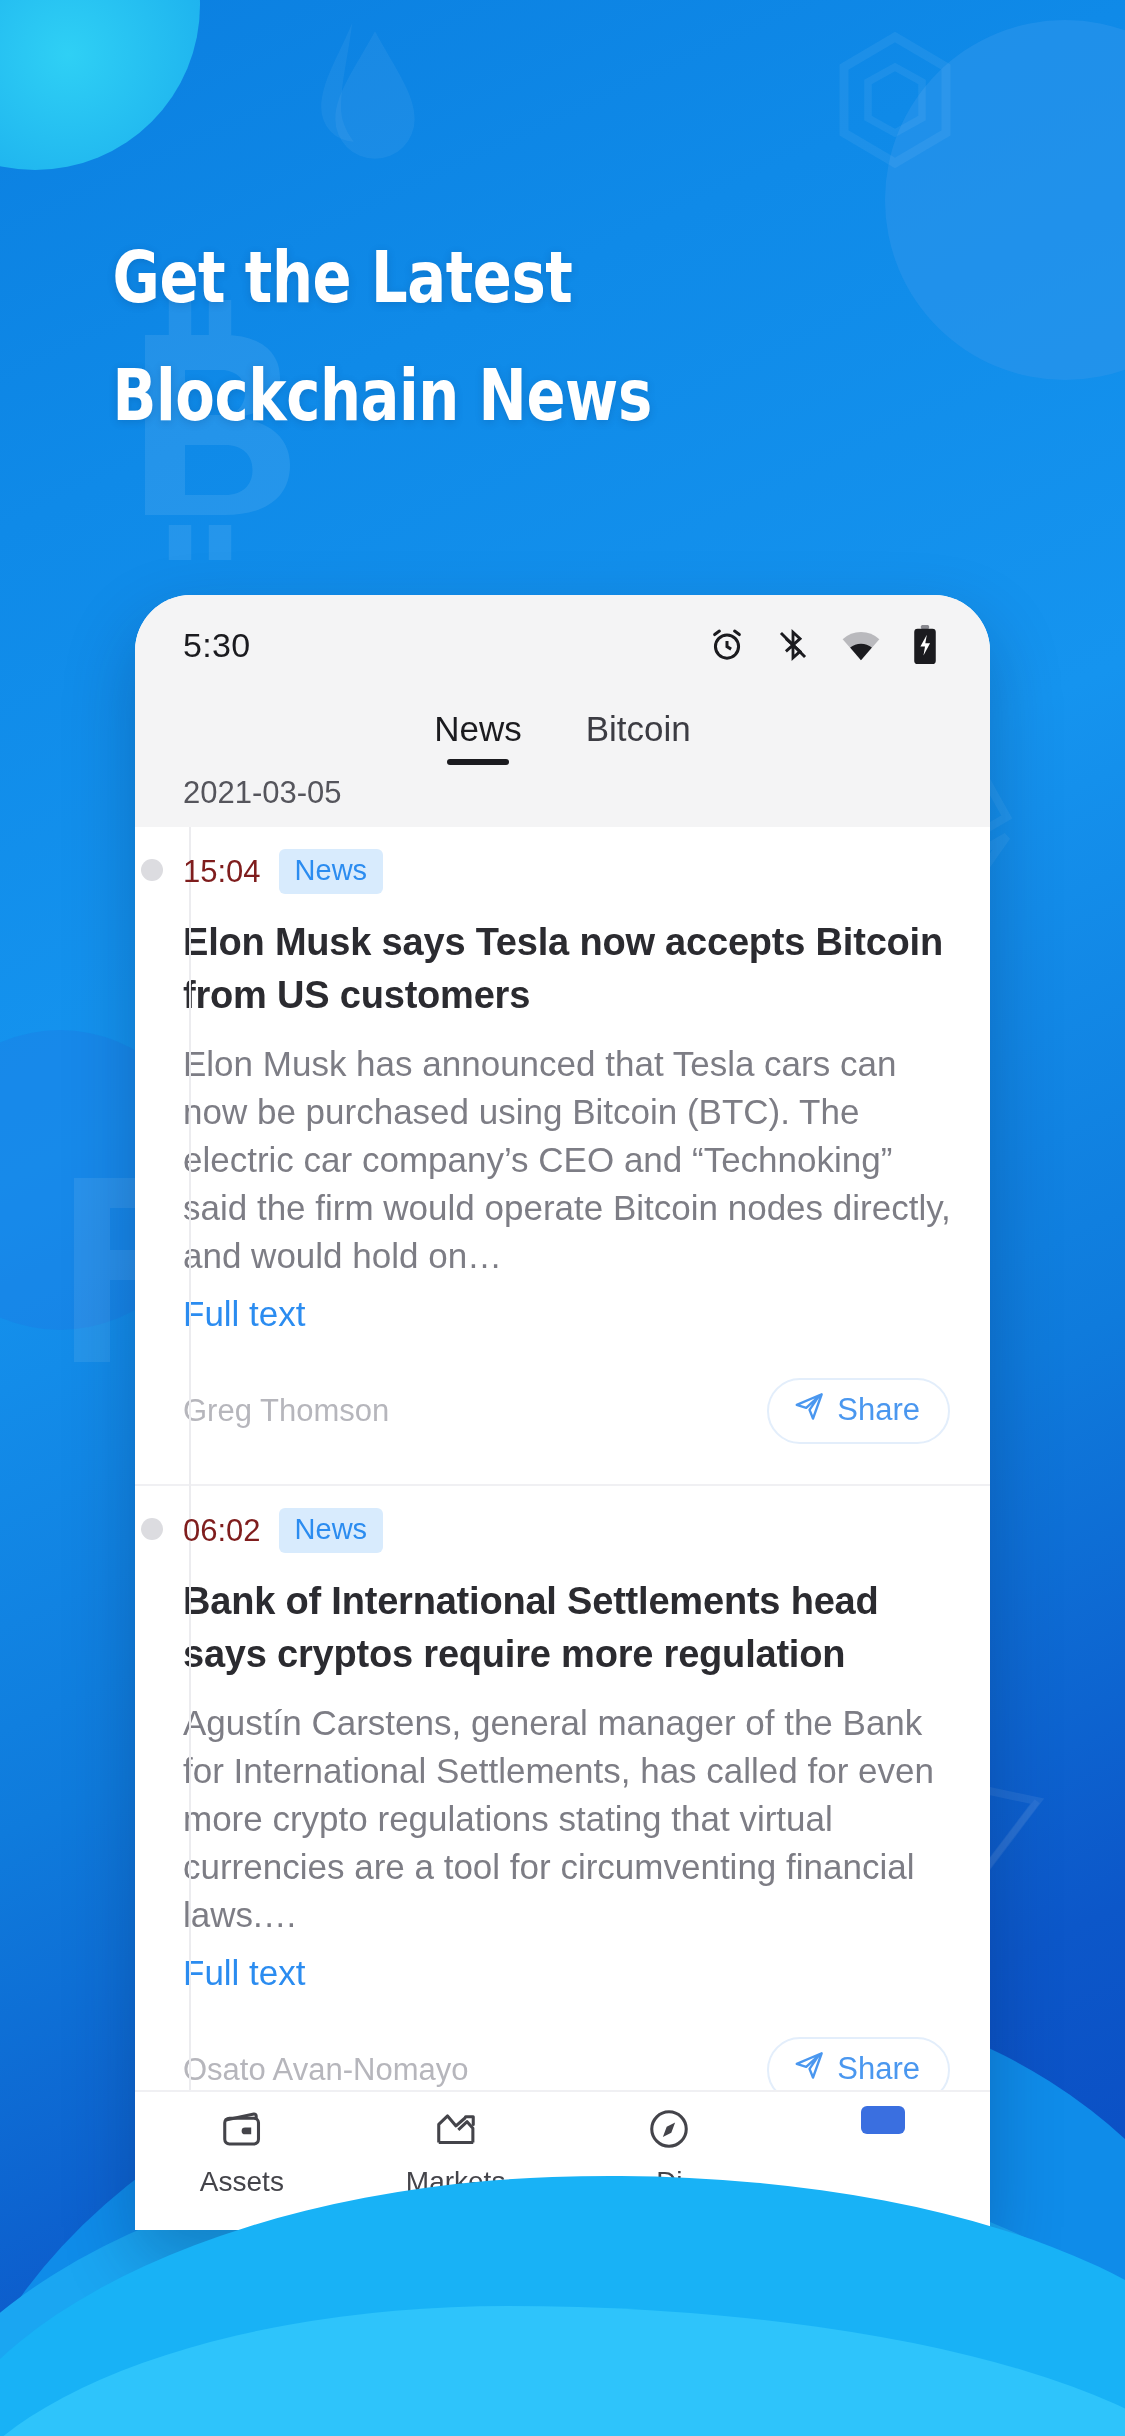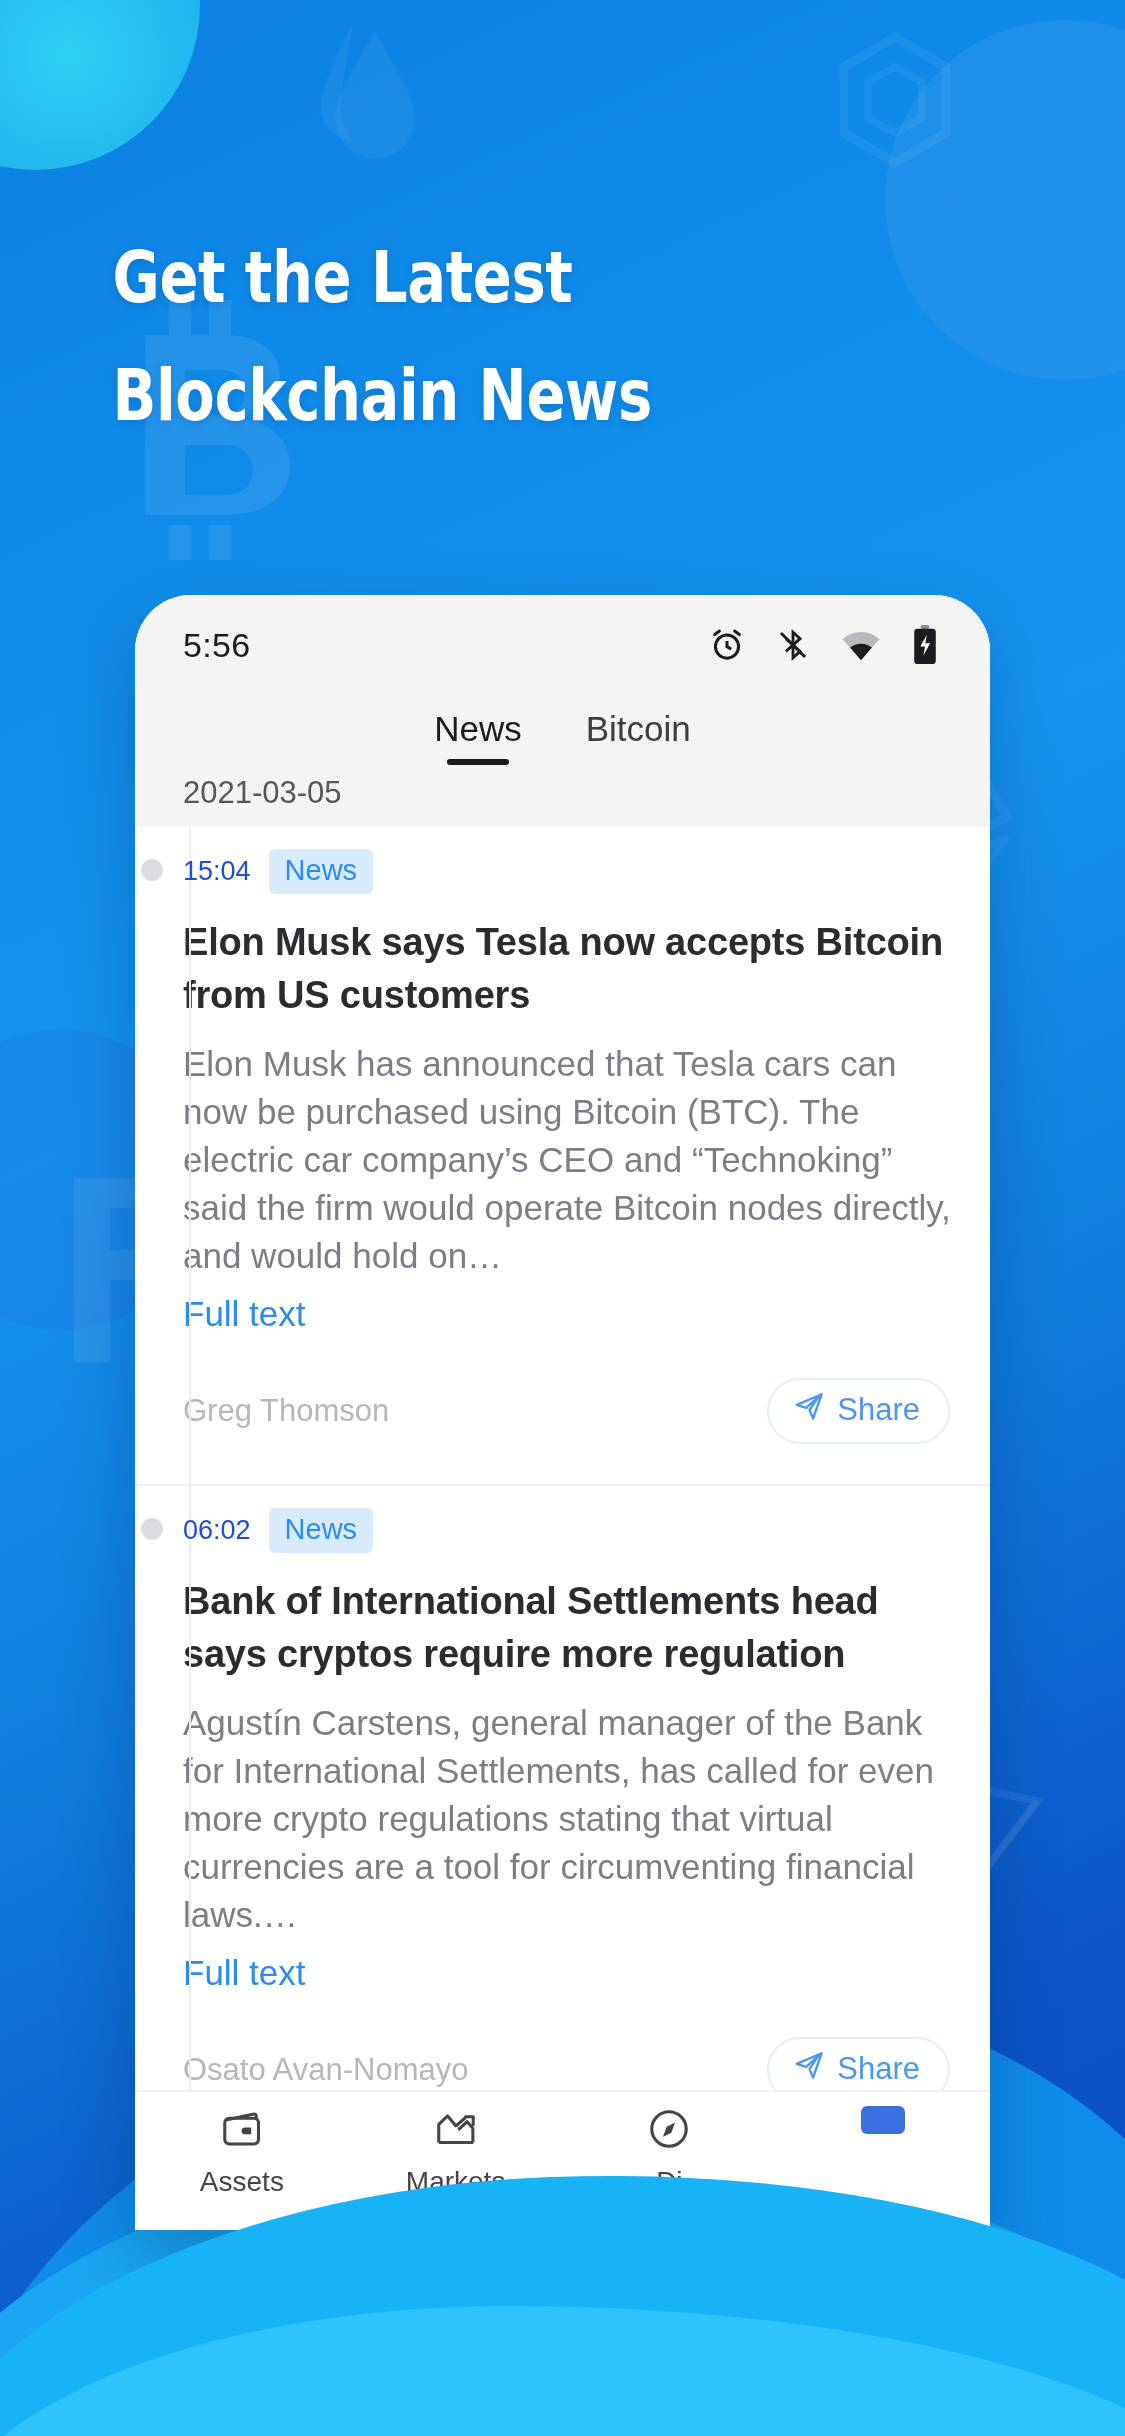--- a/index.html
+++ b/index.html
@@ -138,21 +138,21 @@
   .metarow {
     display:flex; align-items:center; gap:18px;
     padding:22px 0 6px 0;
     position:relative;
   }
   .dot {
     position:absolute; left:-42px; top:32px;
     width:22px; height:22px; border-radius:50%;
     background:#dcdce0;
   }
-  .time { font-size:27px; color:#1d4ed8; }
+  .time { font-size:31px; color:#7f1d1d; }
   .badge {
     background:#d8ebfd; color:#2b8cf0;
     font-size:29px; border-radius:6px;
     padding:5px 16px 7px;
   }
   .title {
     font-size:38px; line-height:53px; color:#2b2b30;
     font-weight:700; padding:16px 42px 0 0;
     letter-spacing:-.2px;
   }
@@ -264,21 +264,21 @@
 </div>
 
 <div id="headline">
   <div class="ln">Get the Latest</div>
   <div class="ln">Blockchain News</div>
 </div>
 
 <div id="phone">
 
   <div id="statusbar">
-    <div id="clock">5:56</div>
+    <div id="clock">5:30</div>
     <div id="sysicons">
       <span>
         <svg width="38" height="38" viewBox="0 0 24 24" fill="none" stroke="#1b1b1f" stroke-width="1.9">
           <circle cx="12" cy="13" r="7.3"></circle>
           <path d="M12 9.5V13l2.6 1.6"></path>
           <path d="M4.2 5.4l3-2.2M19.8 5.4l-3-2.2" stroke-linecap="round"></path>
         </svg>
       </span>
       <span>
         <svg width="34" height="38" viewBox="0 0 24 24" fill="none" stroke="#1b1b1f" stroke-width="2">

